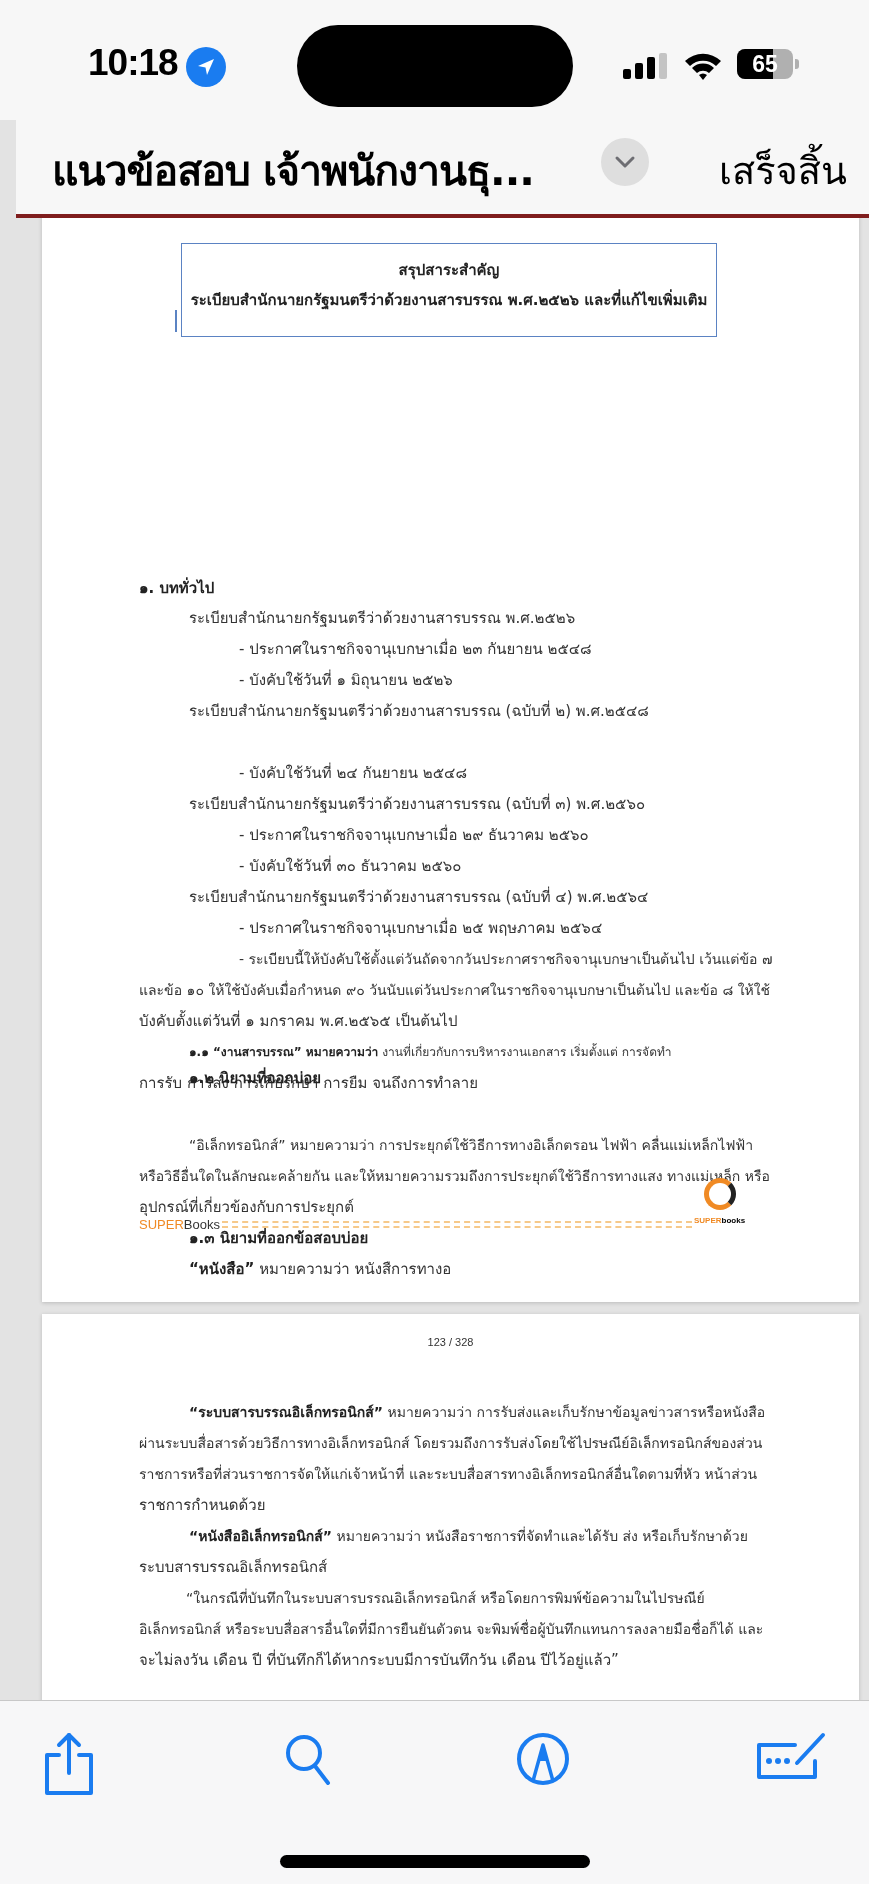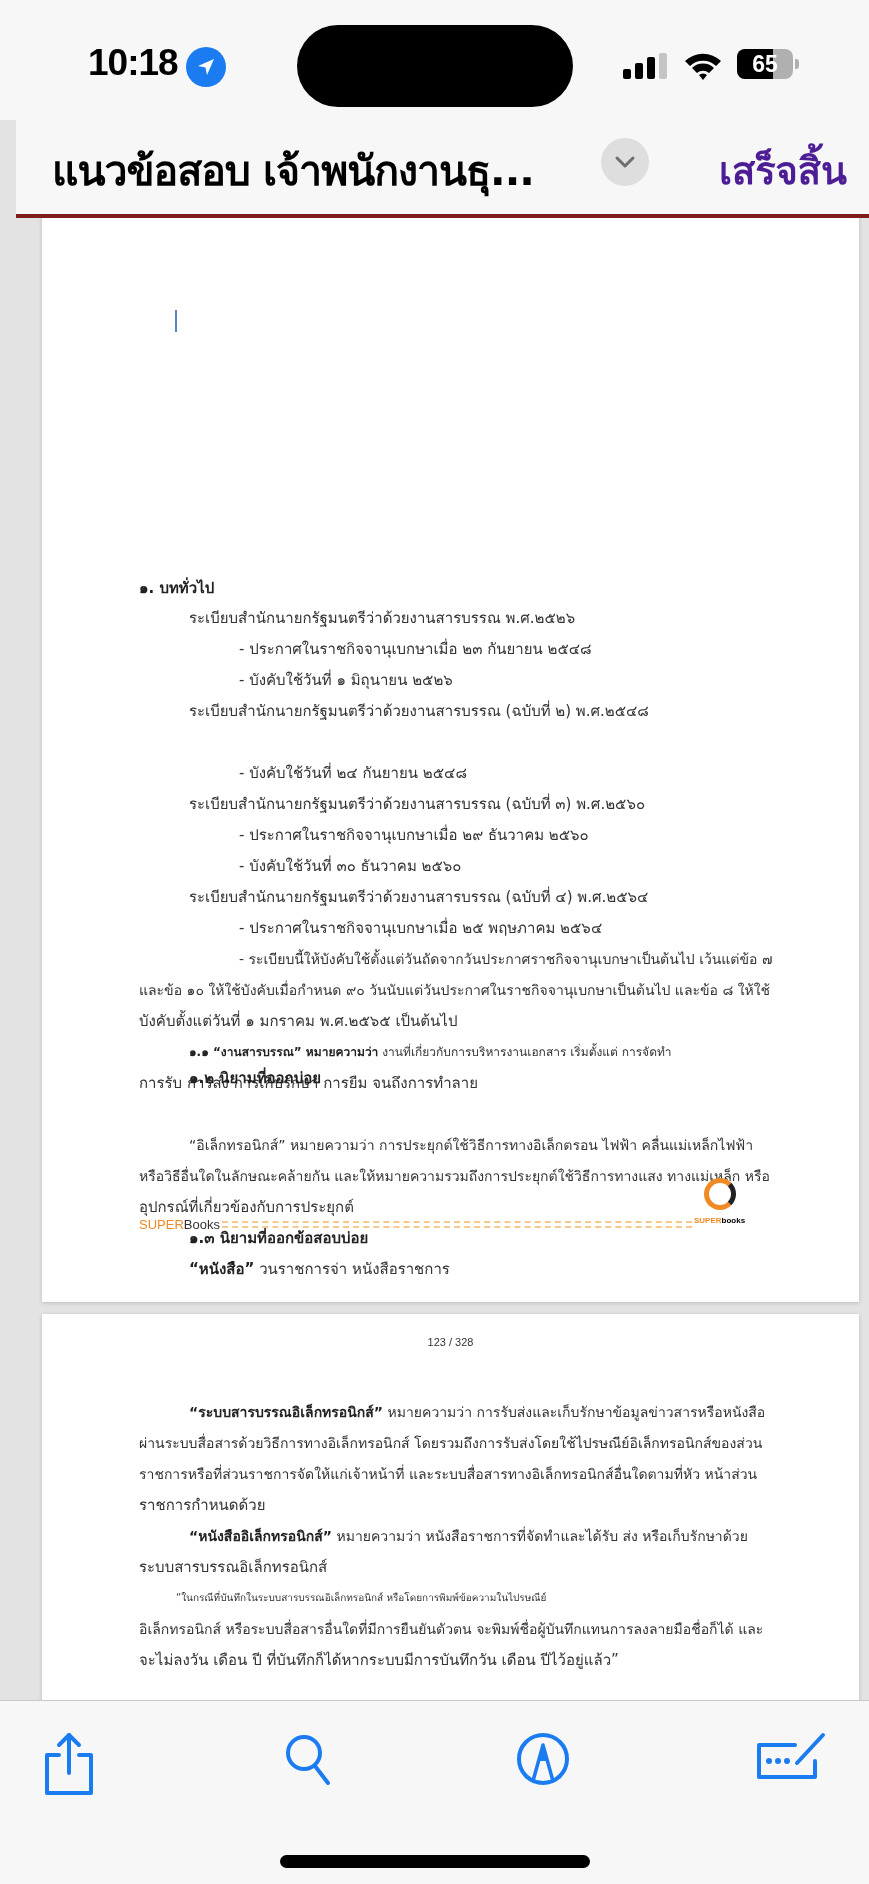--- a/index.html
+++ b/index.html
@@ -18,21 +18,21 @@
   .battery { position: absolute; left: 737px; top: 49px; width: 56px; height: 30px; border-radius: 8px; overflow: hidden; background: #b0b0b0; }
   .battery .fill { position: absolute; left: 0; top: 0; height: 100%; width: 65%; background: #000; }
   .battery .pct { position: absolute; left: 0; top: 0; width: 100%; height: 100%; text-align: center; line-height: 30px; font-size: 23px; font-weight: bold; color: #fff; font-family: "Liberation Sans", sans-serif; }
   .battery-tip { position: absolute; left: 795px; top: 59px; width: 4px; height: 10px; border-radius: 0 3px 3px 0; background: #b0b0b0; }
 
   
   .navbar { position: absolute; left: 0; top: 120px; width: 869px; height: 98px; background: #f7f7f7; border-bottom: 4px solid #7f1d1d; margin-left: 16px; }
   .doc-title { position: absolute; left: 36px; top: 18px; font-size: 41px; font-weight: bold; color: #000; white-space: nowrap; font-family: "DejaVu Sans", sans-serif; letter-spacing: -1px; }
   .chev-btn { position: absolute; left: 585px; top: 18px; width: 48px; height: 48px; border-radius: 50%; background: #dedede; }
   .chev-btn svg { position: absolute; left: 13px; top: 16px; }
-  .done-btn { position: absolute; right: 38px; top: 20px; font-size: 38px; font-weight: bold; color: #4c1d95; font-family: "DejaVu Sans", sans-serif; }
+  .done-btn { position: absolute; right: 38px; top: 20px; font-size: 38px; font-weight: normal; color: #000000; font-family: "DejaVu Sans", sans-serif; }
 
   
   .viewer { position: absolute; left: 0; top: 218px; width: 869px; height: 1482px; background: #e3e3e3; overflow: hidden; }
   .page { position: absolute; left: 42px; width: 817px; background: #fff; box-shadow: 0 1px 4px rgba(0,0,0,0.18); }
   .page1 { top: -10px; height: 1094px; }
   .page2 { top: 1096px; height: 420px; }
 
   .summary-box { position: absolute; left: 139px; top: 35px; width: 536px; height: 94px; border: 1.5px solid #5b83c3; }
   .summary-box .l1 { position: absolute; left: 0; width: 100%; top: 14px; text-align: center; font-size: 15px; font-weight: bold; color: #222; }
   .summary-box .l2 { position: absolute; left: 0; width: 100%; top: 44px; text-align: center; font-size: 15px; font-weight: bold; color: #222; white-space: nowrap; }
@@ -94,20 +94,24 @@
     <svg width="22" height="16" viewBox="0 0 22 16">
       <path d="M3 4 L11 12 L19 4" stroke="#6d6d72" stroke-width="3" fill="none" stroke-linecap="round" stroke-linejoin="round"></path>
     </svg>
   </div>
   <div class="done-btn">เสร็จสิ้น</div>
 </div>
 
 <div class="viewer">
 
   <div class="page page1">
+    <div class="summary-box">
+      <div class="l1">สรุปสาระสำคัญ</div>
+      <div class="l2">ระเบียบสำนักนายกรัฐมนตรีว่าด้วยงานสารบรรณ พ.ศ.๒๕๒๖ และที่แก้ไขเพิ่มเติม</div>
+    </div>
     <div class="cursor-mark"></div>
 
     <div class="txt b" style="left:97px;top:370px">๑. บททั่วไป</div>
     <div class="txt" style="left:147px;top:400px">ระเบียบสำนักนายกรัฐมนตรีว่าด้วยงานสารบรรณ พ.ศ.๒๕๒๖</div>
     <div class="txt" style="left:197px;top:431px">- ประกาศในราชกิจจานุเบกษาเมื่อ ๒๓ กันยายน ๒๕๔๘</div>
     <div class="txt" style="left:197px;top:462px">- บังคับใช้วันที่ ๑ มิถุนายน ๒๕๒๖</div>
     <div class="txt" style="left:147px;top:493px">ระเบียบสำนักนายกรัฐมนตรีว่าด้วยงานสารบรรณ (ฉบับที่ ๒) พ.ศ.๒๕๔๘</div>
     <div class="txt" style="left:197px;top:555px">- บังคับใช้วันที่ ๒๔ กันยายน ๒๕๔๘</div>
     <div class="txt" style="left:147px;top:586px">ระเบียบสำนักนายกรัฐมนตรีว่าด้วยงานสารบรรณ (ฉบับที่ ๓) พ.ศ.๒๕๖๐</div>
     <div class="txt" style="left:197px;top:617px">- ประกาศในราชกิจจานุเบกษาเมื่อ ๒๙ ธันวาคม ๒๕๖๐</div>
@@ -120,21 +124,21 @@
     <div class="txt" style="left:147px;top:834px;font-size:12px">
       <span class="b">๑.๑ “งานสารบรรณ” หมายความว่า</span><span> งานที่เกี่ยวกับการบริหารงานเอกสาร เริ่มตั้งแต่ การจัดทำ</span>
     </div>
     <div class="txt" style="left:97px;top:865px">การรับ การส่ง การเก็บรักษา การยืม จนถึงการทำลาย</div>
     <div class="txt b" style="left:147px;top:860px">๑.๒ นิยามที่ออกบ่อย</div>
     <div class="txt" style="left:147px;top:927px;font-size:14px">“อิเล็กทรอนิกส์” หมายความว่า การประยุกต์ใช้วิธีการทางอิเล็กตรอน ไฟฟ้า คลื่นแม่เหล็กไฟฟ้า</div>
     <div class="txt" style="left:97px;top:958px;font-size:14px">หรือวิธีอื่นใดในลักษณะคล้ายกัน และให้หมายความรวมถึงการประยุกต์ใช้วิธีการทางแสง ทางแม่เหล็ก หรือ</div>
     <div class="txt" style="left:97px;top:989px">อุปกรณ์ที่เกี่ยวข้องกับการประยุกต์</div>
     <div class="txt b" style="left:147px;top:1020px">๑.๓ นิยามที่ออกข้อสอบบ่อย</div>
     <div class="txt" style="left:147px;top:1051px">
-      <span class="b">“หนังสือ”</span><span> วนราชการจ่า หนังสือราชการ</span>
+      <span class="b">“หนังสือ”</span><span> หมายความว่า หนังสืการทางอ</span>
     </div>
 
     <div class="footer-brand">
       <span class="sup">SUPER</span><span class="bks">Books</span>
     </div>
     <div class="footer-rule"></div>
     <div class="footer-logo">
       <div class="ring"></div>
       <div class="word"><span class="s">SUPER</span><span>books</span></div>
     </div>
@@ -145,21 +149,21 @@
     <div class="txt" style="left:147px;top:88px;font-size:14px">
       <span class="b">“ระบบสารบรรณอิเล็กทรอนิกส์”</span><span> หมายความว่า การรับส่งและเก็บรักษาข้อมูลข่าวสารหรือหนังสือ</span>
     </div>
     <div class="txt" style="left:97px;top:119px;font-size:14px">ผ่านระบบสื่อสารด้วยวิธีการทางอิเล็กทรอนิกส์ โดยรวมถึงการรับส่งโดยใช้ไปรษณีย์อิเล็กทรอนิกส์ของส่วน</div>
     <div class="txt" style="left:97px;top:150px;font-size:14px">ราชการหรือที่ส่วนราชการจัดให้แก่เจ้าหน้าที่ และระบบสื่อสารทางอิเล็กทรอนิกส์อื่นใดตามที่หัว หน้าส่วน</div>
     <div class="txt" style="left:97px;top:181px">ราชการกำหนดด้วย</div>
     <div class="txt" style="left:147px;top:212px;font-size:14px">
       <span class="b">“หนังสืออิเล็กทรอนิกส์”</span><span> หมายความว่า หนังสือราชการที่จัดทำและได้รับ ส่ง หรือเก็บรักษาด้วย</span>
     </div>
     <div class="txt" style="left:97px;top:243px">ระบบสารบรรณอิเล็กทรอนิกส์</div>
-    <div class="txt" style="left:134px;top:274px;font-size:10px">“ในกรณีที่บันทึกในระบบสารบรรณอิเล็กทรอนิกส์ หรือโดยการพิมพ์ข้อความในไปรษณีย์</div>
+    <div class="txt" style="left:144px;top:274px;font-size:14px">“ในกรณีที่บันทึกในระบบสารบรรณอิเล็กทรอนิกส์ หรือโดยการพิมพ์ข้อความในไปรษณีย์</div>
     <div class="txt" style="left:97px;top:305px;font-size:14px">อิเล็กทรอนิกส์ หรือระบบสื่อสารอื่นใดที่มีการยืนยันตัวตน จะพิมพ์ชื่อผู้บันทึกแทนการลงลายมือชื่อก็ได้ และ</div>
     <div class="txt" style="left:97px;top:336px">จะไม่ลงวัน เดือน ปี ที่บันทึกก็ได้หากระบบมีการบันทึกวัน เดือน ปีไว้อยู่แล้ว”</div>
   </div>
 </div>
 
 <div class="toolbar">
   <div class="tool" style="left:37px">
     <svg width="64" height="70" viewBox="0 0 64 70">
       <path d="M22 24 H10 V62 H54 V24 H42" stroke="#1a7cf0" stroke-width="4" fill="none" stroke-linejoin="round" stroke-linecap="round"></path>
       <path d="M32 4 V42" stroke="#1a7cf0" stroke-width="4" stroke-linecap="round"></path>

